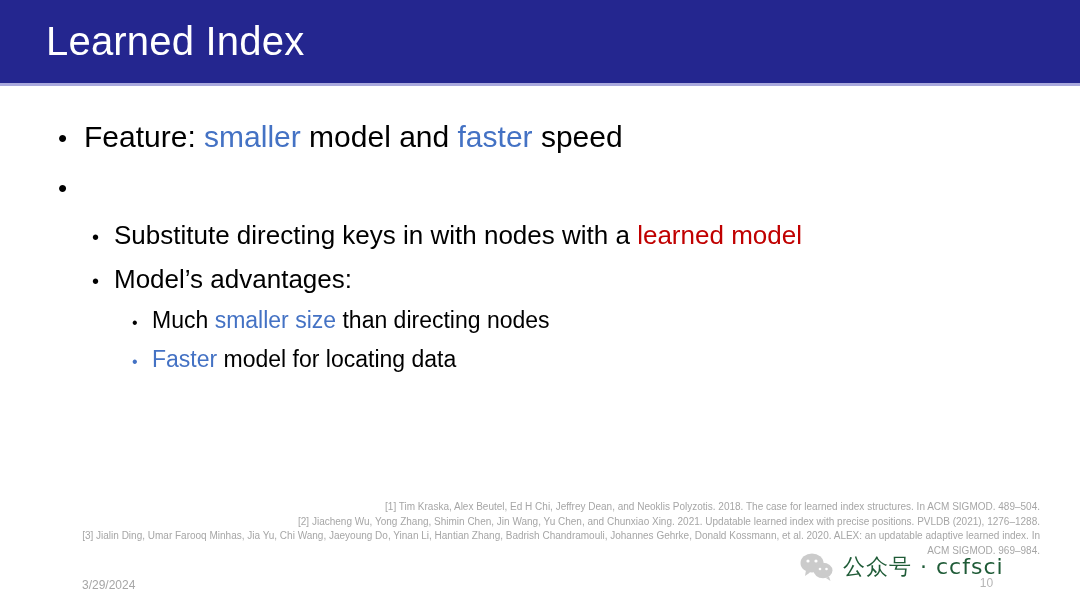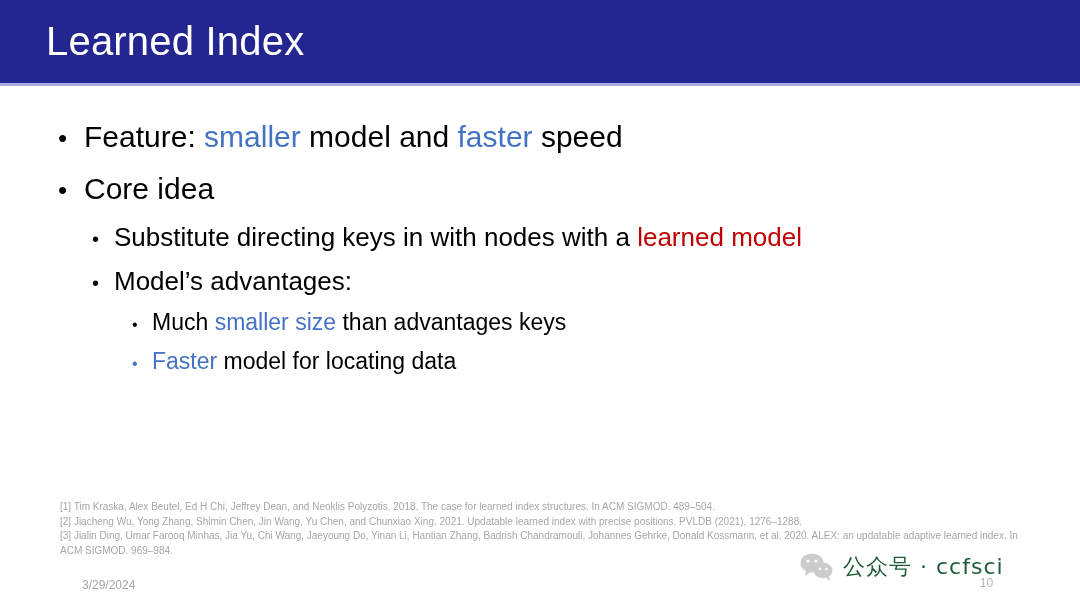--- a/index.html
+++ b/index.html
@@ -99,21 +99,21 @@
   
   .refs {
     position: absolute;
     left: 60px;
     top: 500px;
     width: 980px;
     color: #a6a6a6;
     font-size: 10px;
     line-height: 14.5px;
   }
-  .refs div { white-space: normal; }
+  .refs div { white-space: normal; text-align: right; }
 
   
   .footer-date {
     position: absolute;
     left: 82px;
     top: 578px;
     font-size: 12px;
     color: #a6a6a6;
   }
   .footer-page {
@@ -157,36 +157,35 @@
 
   <div class="body">
 
     <div class="bullet lvl1">
       <span class="marker">•</span>
       <span class="text"><span>Feature: </span><span class="accent-blue">smaller</span><span> model and </span><span class="accent-blue">faster</span><span> speed</span></span>
     </div>
 
     <div class="bullet lvl1">
       <span class="marker">•</span>
-      <span class="text">Core idea</span>
     </div>
 
     <div class="bullet lvl2">
       <span class="marker">•</span>
       <span class="text"><span>Substitute directing keys in with nodes with a </span><span class="accent-red">learned model</span></span>
     </div>
 
     <div class="bullet lvl2">
       <span class="marker">•</span>
       <span class="text">Model’s advantages:</span>
     </div>
 
     <div class="bullet lvl3">
       <span class="marker">•</span>
-      <span class="text"><span>Much </span><span class="accent-blue">smaller size</span><span> than advantages keys</span></span>
+      <span class="text"><span>Much </span><span class="accent-blue">smaller size</span><span> than directing nodes</span></span>
     </div>
 
     <div class="bullet lvl3">
       <span class="marker marker-blue">•</span>
       <span class="text"><span class="accent-blue">Faster</span><span> model for locating data</span></span>
     </div>
 
   </div>
 
   <div class="refs">

